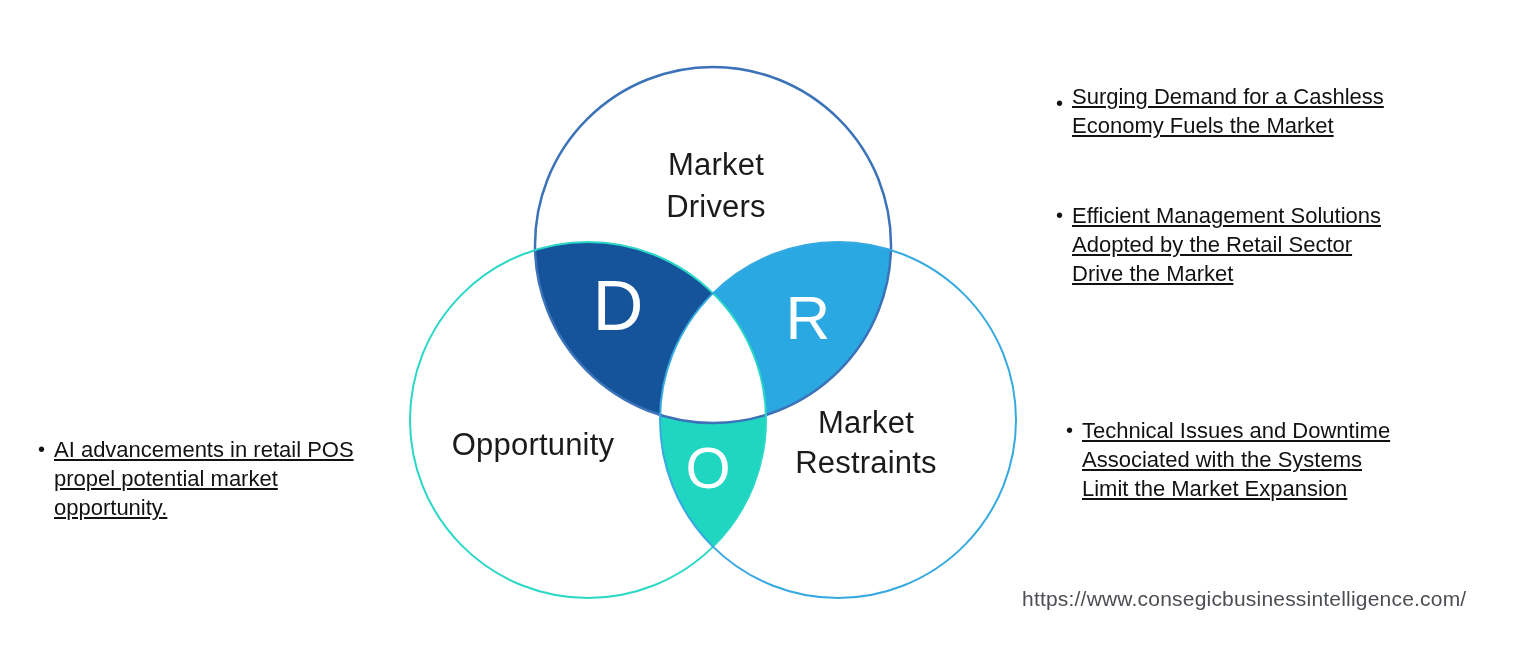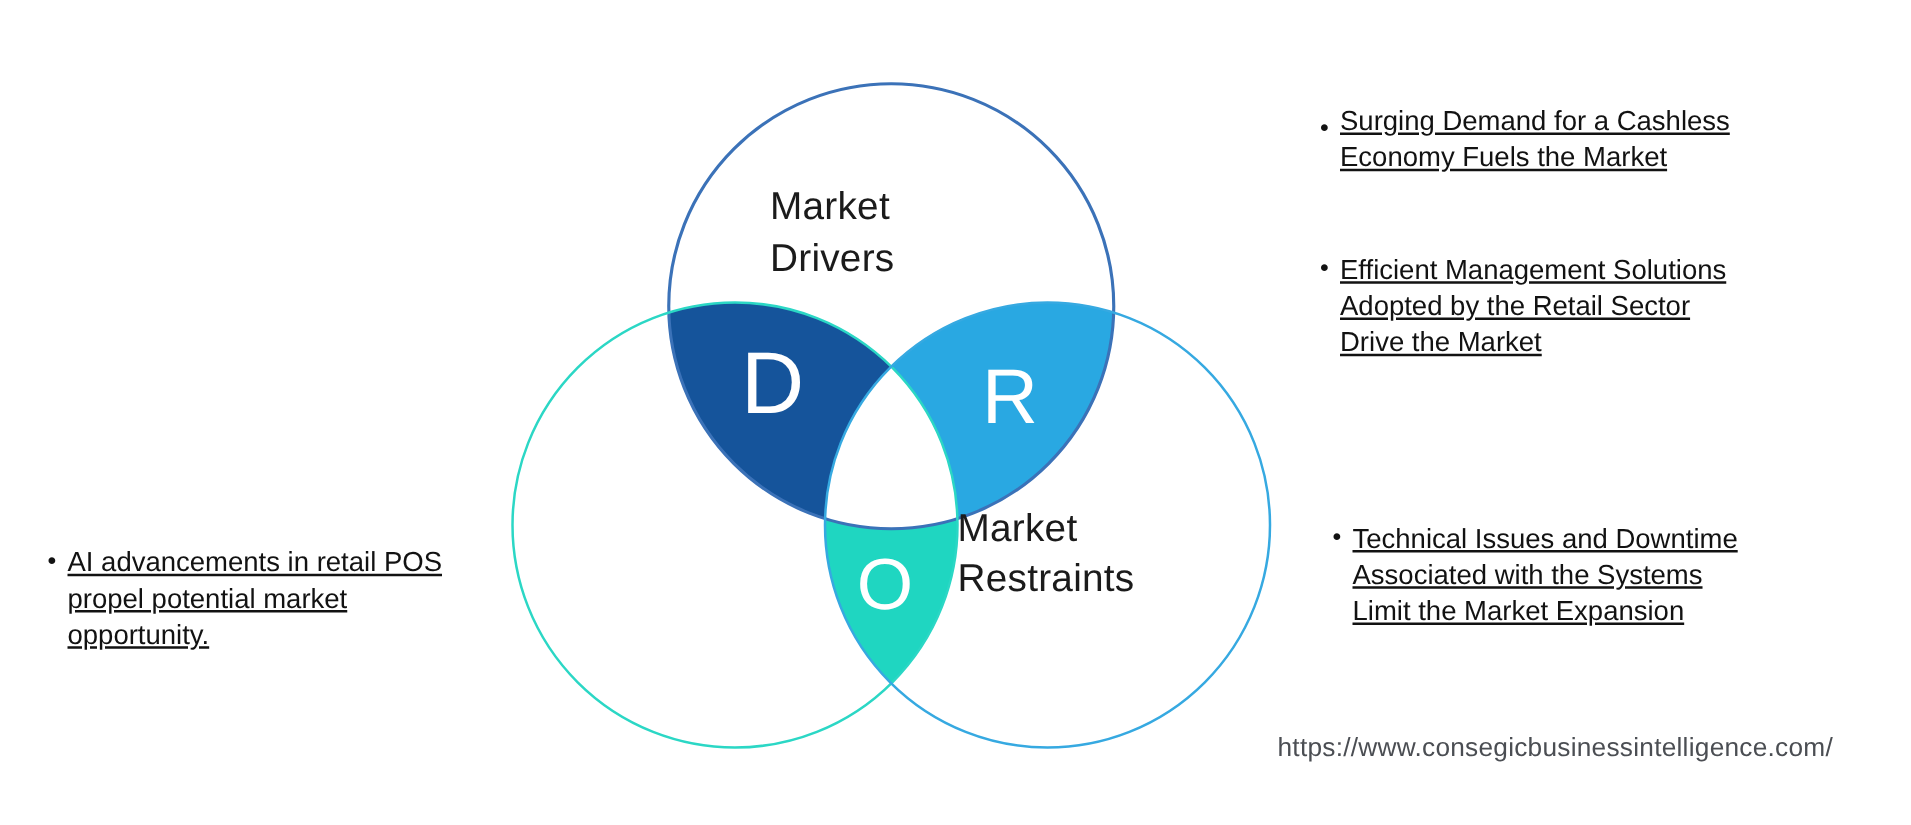--- a/index.html
+++ b/index.html
@@ -9,20 +9,21 @@
     height: 660px;
     background: #ffffff;
     overflow: hidden;
     font-family: "Liberation Sans", "DejaVu Sans", sans-serif;
     color: #121212;
   }
   .venn-svg { position: absolute; left: 0; top: 0; }
 
   .circle-label {
     position: absolute;
+    text-align: center;
     font-size: 31px;
     line-height: 42px;
     color: #1b1b1b;
     white-space: pre-line;
     letter-spacing: 0.2px;
   }
   .lens-letter {
     position: absolute;
     color: #ffffff;
     text-align: center;
@@ -97,20 +98,21 @@
     </g>
 
     <circle cx="713" cy="245" r="178" fill="none" stroke-width="2.5" stroke="#3b72b8"></circle>
     <circle cx="588" cy="420" r="178" fill="none" stroke-width="2" stroke="#2bd7c5"></circle>
     <circle cx="838" cy="420" r="178" fill="none" stroke-width="2" stroke="#36a9e1"></circle>
   </svg>
 
   <div class="circle-label" style="left:616px; top:144px; width:200px;">Market
 Drivers</div>
 
+  <div class="circle-label" style="left:433px; top:424px; width:200px;">Opportunity</div>
 
   <div class="circle-label" style="left:766px; top:403px; width:200px; line-height:40px;">Market
 Restraints</div>
 
   <div class="lens-letter letter-d">D</div>
   <div class="lens-letter letter-r">R</div>
   <div class="lens-letter letter-o">O</div>
 
   <div class="bullet b-left-1">
     <span class="marker">•</span>

